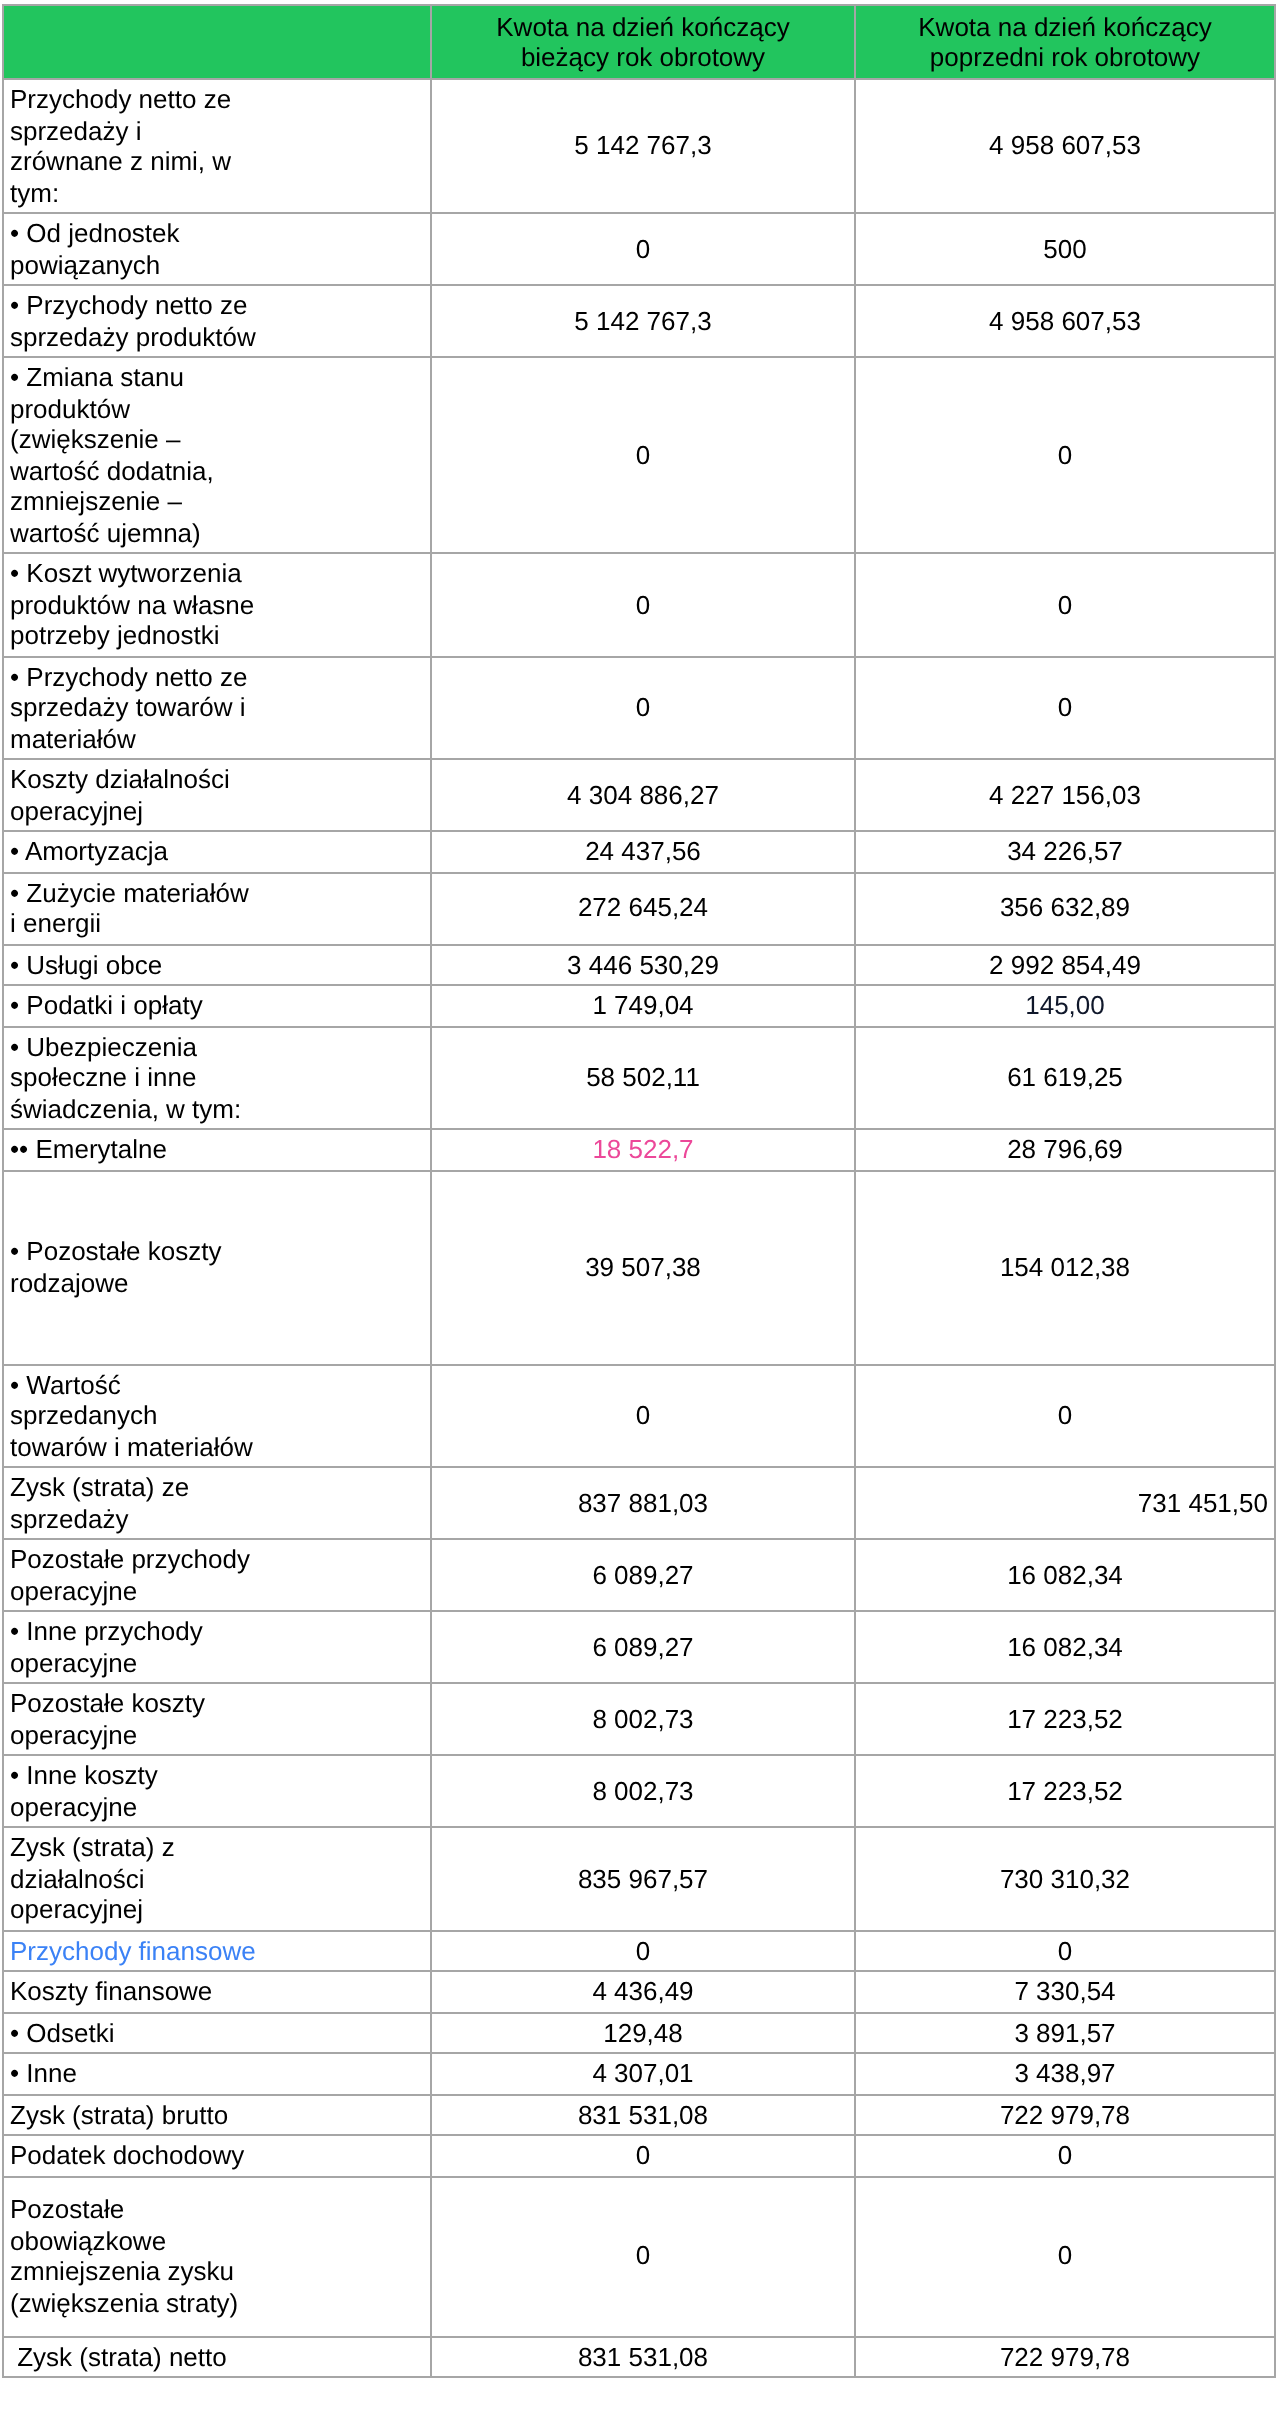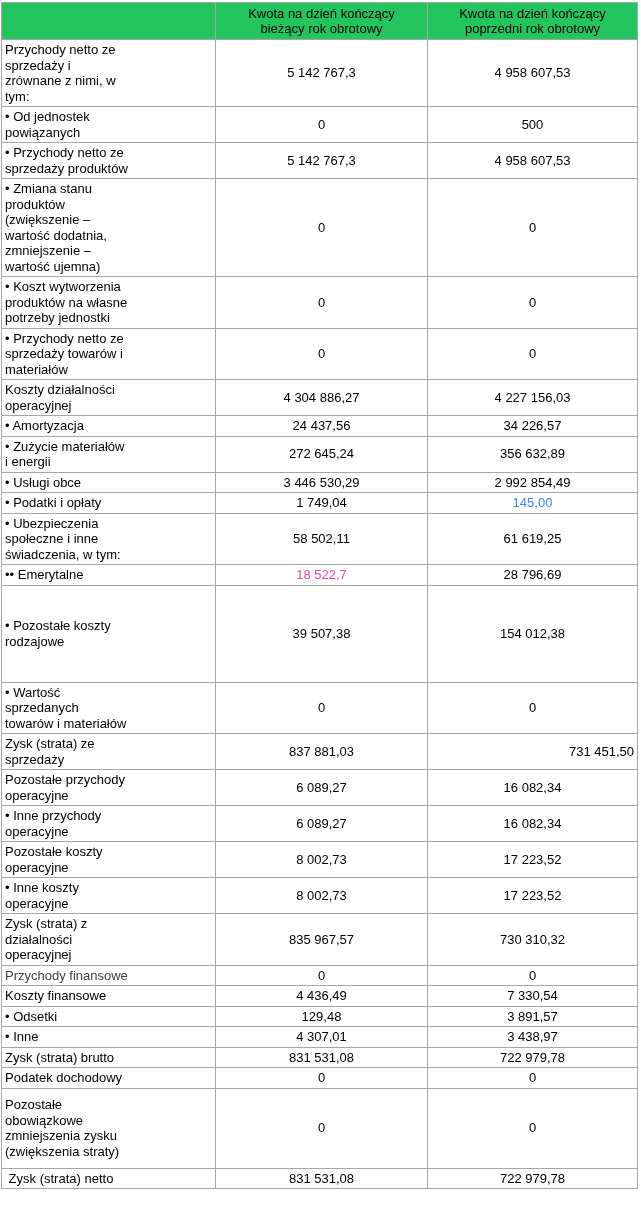--- a/index.html
+++ b/index.html
@@ -133,21 +133,21 @@
           <td class="cell-value" style="border-color: rgb(166, 166, 166); color: rgb(0, 0, 0);">356 632,89</td>
         </tr>
         <tr>
           <td class="row-label" style="border-color: rgb(166, 166, 166); color: rgb(0, 0, 0);">• Usługi obce</td>
           <td class="cell-value" style="border-color: rgb(166, 166, 166); color: rgb(0, 0, 0);">3 446 530,29</td>
           <td class="cell-value" style="border-color: rgb(166, 166, 166); color: rgb(0, 0, 0);">2 992 854,49</td>
         </tr>
         <tr>
           <td class="row-label" style="border-color: rgb(166, 166, 166); color: rgb(0, 0, 0); margin-left: 35px;">• Podatki i opłaty</td>
           <td class="cell-value" style="border-color: rgb(166, 166, 166); color: rgb(0, 0, 0);">1 749,04</td>
-          <td class="cell-value" style="border-color: rgb(166, 166, 166); color: #3b82f6; margin-top: 16px;">145,00</td>
+          <td class="cell-value" style="border-color: rgb(166, 166, 166); color: #0f172a; margin-top: 16px;">145,00</td>
         </tr>
         <tr>
           <td class="row-label" style="border-color: rgb(166, 166, 166); color: rgb(0, 0, 0);">• Ubezpieczenia
 społeczne i inne
 świadczenia, w tym:</td>
           <td class="cell-value" style="border-color: rgb(166, 166, 166); color: rgb(0, 0, 0);">58 502,11</td>
           <td class="cell-value" style="border-color: rgb(166, 166, 166); color: rgb(0, 0, 0);">61 619,25</td>
         </tr>
         <tr>
           <td class="row-label" style="border-color: rgb(166, 166, 166); color: rgb(0, 0, 0);">•• Emerytalne</td>
@@ -198,21 +198,21 @@
           <td class="cell-value" style="border-color: rgb(166, 166, 166); color: rgb(0, 0, 0);">17 223,52</td>
         </tr>
         <tr>
           <td class="row-label" style="border-color: rgb(166, 166, 166); color: rgb(0, 0, 0);">Zysk (strata) z
 działalności
 operacyjnej</td>
           <td class="cell-value" style="border-color: rgb(166, 166, 166); color: rgb(0, 0, 0);">835 967,57</td>
           <td class="cell-value" style="border-color: rgb(166, 166, 166); color: rgb(0, 0, 0);">730 310,32</td>
         </tr>
         <tr>
-          <td class="row-label" style="border-color: rgb(166, 166, 166); color: #404040;">Przychody finansowe</td>
+          <td class="row-label" style="border-color: rgb(166, 166, 166); color: #3b82f6;">Przychody finansowe</td>
           <td class="cell-value" style="border-color: rgb(166, 166, 166); color: rgb(0, 0, 0);">0</td>
           <td class="cell-value" style="border-color: rgb(166, 166, 166); color: rgb(0, 0, 0);">0</td>
         </tr>
         <tr>
           <td class="row-label" style="border-color: rgb(166, 166, 166); color: rgb(0, 0, 0);">Koszty finansowe</td>
           <td class="cell-value" style="border-color: rgb(166, 166, 166); color: rgb(0, 0, 0);">4 436,49</td>
           <td class="cell-value" style="border-color: rgb(166, 166, 166); color: rgb(0, 0, 0);">7 330,54</td>
         </tr>
         <tr>
           <td class="row-label" style="border-color: rgb(166, 166, 166); color: rgb(0, 0, 0);">• Odsetki</td>

